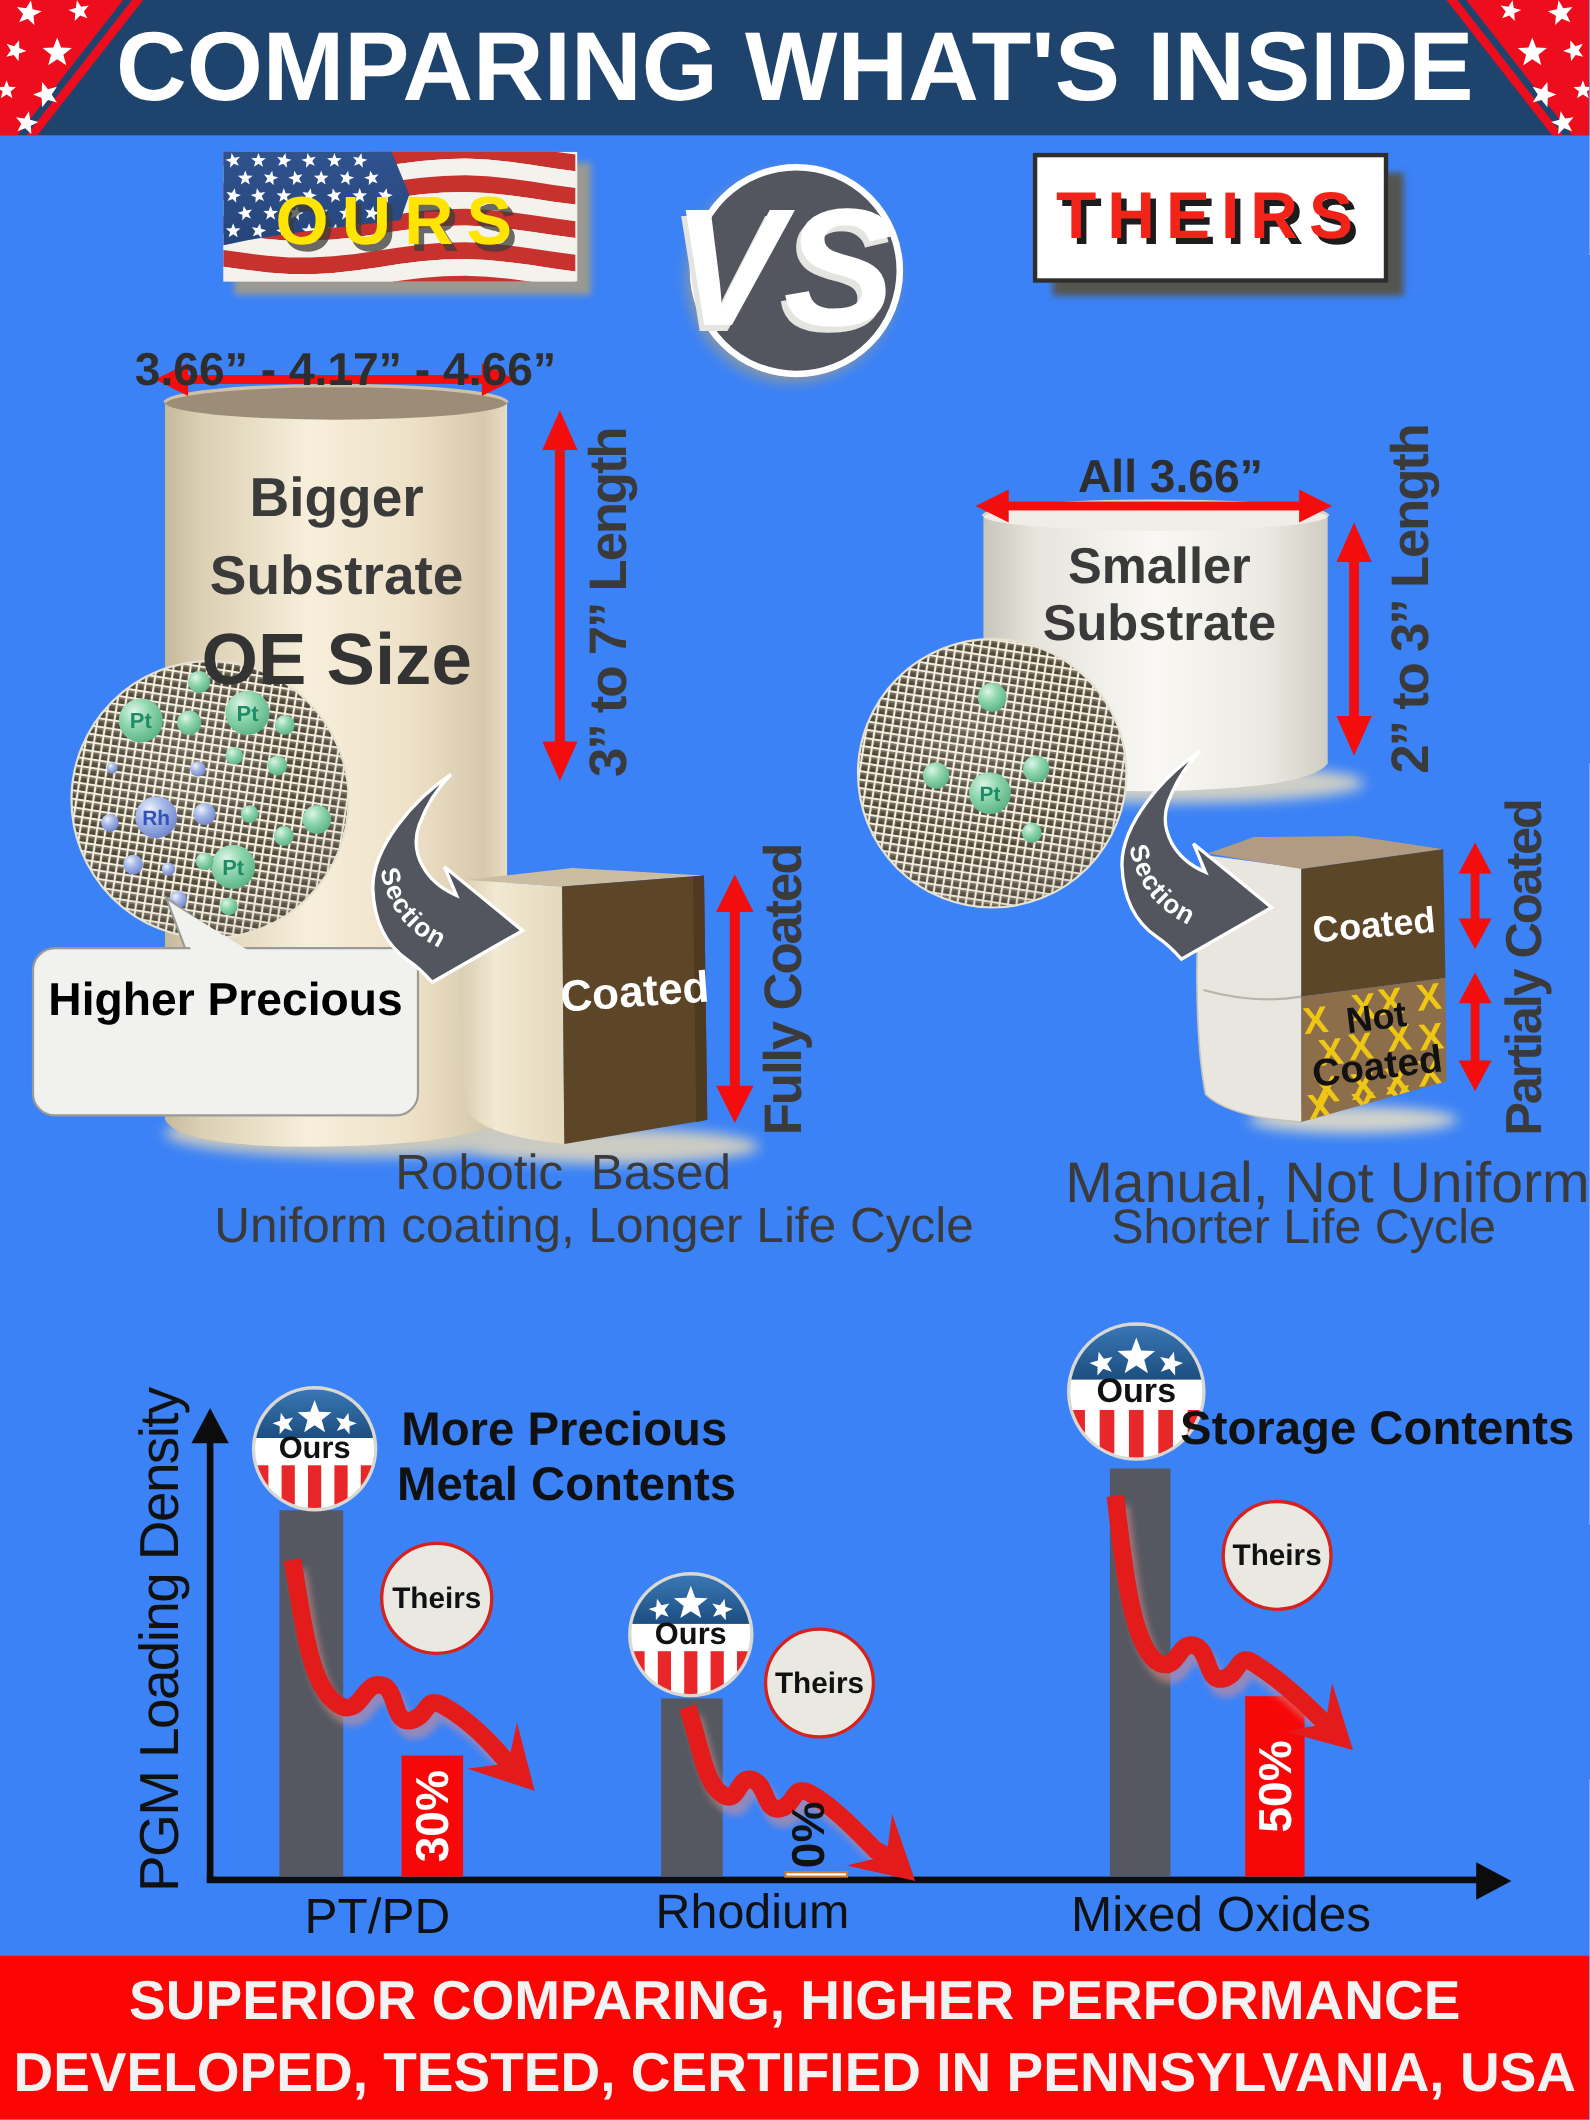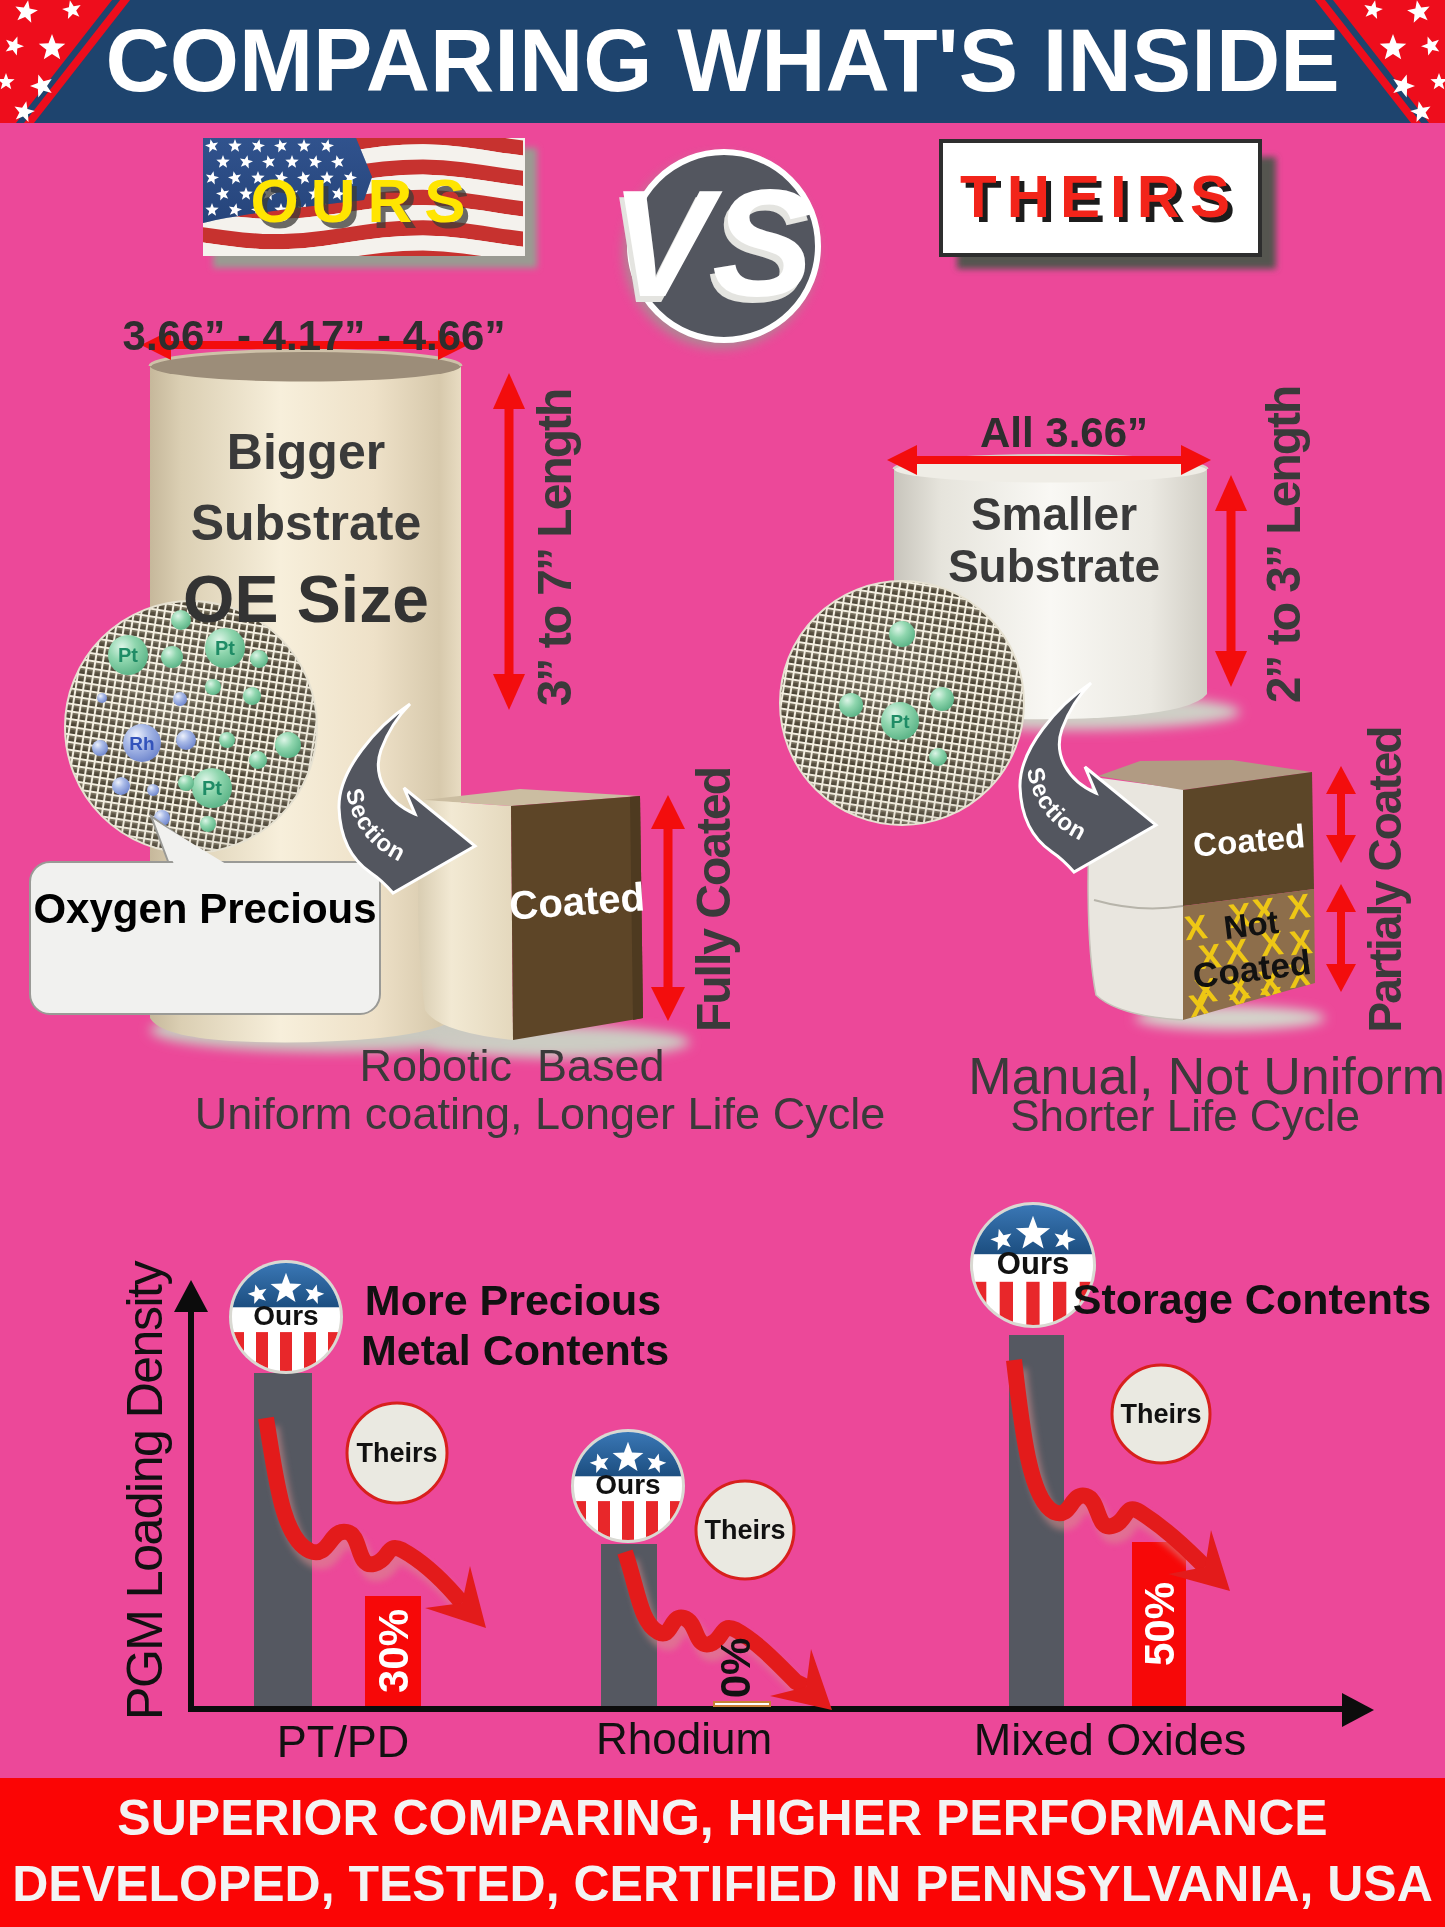--- a/index.html
+++ b/index.html
@@ -1,17 +1,17 @@
 <!DOCTYPE html>
 <html><head>
 <meta charset="utf-8">
 <style>
   html,body{margin:0;padding:0;}
   body{width:1445px;height:1927px;background:#e9e9e1;font-family:"Liberation Sans",sans-serif;overflow:hidden;}
-  #page{position:relative;width:1445px;height:1927px;background:#ec4899;overflow:hidden;}
+  #page{position:relative;width:1445px;height:1927px;background:#3b82f6;overflow:hidden;}
   .abs{position:absolute;}
   .t{position:absolute;white-space:nowrap;color:#333;}
   .ctr{transform:translate(-50%,-50%);}
   .rot{transform:translate(-50%,-50%) rotate(-90deg);}
   #hdr{position:absolute;left:0;top:0;width:1445px;height:123px;background:#1e446e;}
   #title{position:absolute;left:50%;top:60px;transform:translate(-50%,-50%);color:#fff;font-weight:bold;font-size:89px;white-space:nowrap;}
   #banner{position:absolute;left:0;top:1778px;width:1445px;height:149px;background:#fb0505;}
   .bant{position:absolute;left:50%;color:#f3f3f3;font-weight:bold;white-space:nowrap;}
 </style>
 </head>
@@ -383,21 +383,21 @@
   <div class="t rot" style="left:1283px;top:545px;font-size:48px;letter-spacing:-2px;font-weight:bold;color:#3a3a3a;">2” to 3” Length</div>
 
   <div class="t rot" style="left:713px;top:900px;font-size:48px;letter-spacing:-2px;font-weight:bold;color:#3a3a3a;">Fully Coated</div>
   <div class="t rot" style="left:1385px;top:880px;font-size:46px;letter-spacing:-2px;font-weight:bold;color:#3a3a3a;">Partialy Coated</div>
 
   <div class="t ctr" style="left:512px;top:1066px;font-size:45px;color:#3a3a3a;">Robotic&nbsp;&nbsp;Based</div>
   <div class="t ctr" style="left:516px;top:1114px;font-size:45px;color:#3a3a3a;margin-left:24px;">Uniform coating, Longer Life Cycle</div>
   <div class="t ctr" style="left:1214px;top:1076px;font-size:52px;color:#3a3a3a;">Manual,&nbsp;Not&nbsp;Uniform,</div>
   <div class="t ctr" style="left:1185px;top:1116px;font-size:44px;color:#3a3a3a;">Shorter Life Cycle</div>
 
-  <div class="t ctr" style="left:205px;top:909px;font-size:42px;font-weight:bold;color:#000;">Oxygen Precious</div>
+  <div class="t ctr" style="left:205px;top:909px;font-size:42px;font-weight:bold;color:#000;">Higher Precious</div>
 
   <div class="t rot" style="left:145px;top:1491px;font-size:50px;letter-spacing:-1.5px;color:#111;">PGM Loading Density</div>
   <div class="t ctr" style="left:513px;top:1300px;font-size:43px;font-weight:bold;color:#111;">More Precious</div>
   <div class="t ctr" style="left:515px;top:1350px;font-size:43px;font-weight:bold;color:#111;">Metal Contents</div>
   <div class="t ctr" style="left:1252px;top:1299px;font-size:43px;font-weight:bold;color:#111;">Storage Contents</div>
   <div class="t ctr" style="left:343px;top:1742px;font-size:45px;color:#111;">PT/PD</div>
   <div class="t ctr" style="left:684px;top:1739px;font-size:44px;color:#111;">Rhodium</div>
   <div class="t ctr" style="left:1110px;top:1740px;font-size:45px;color:#111;">Mixed&nbsp;Oxides</div>
 
   <div id="banner"></div>

